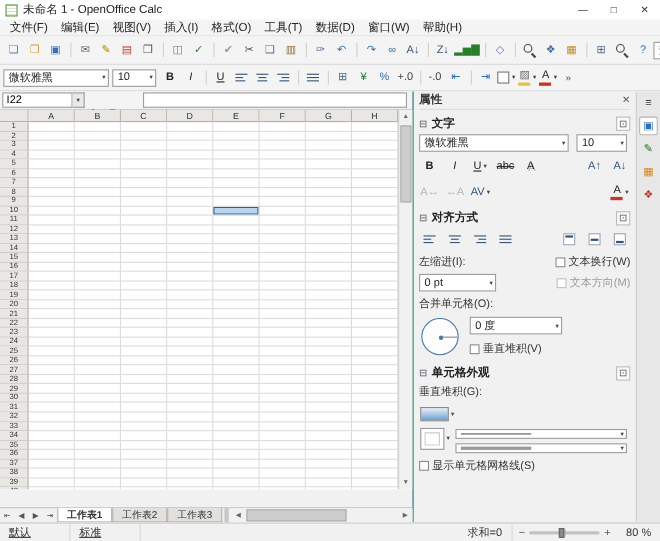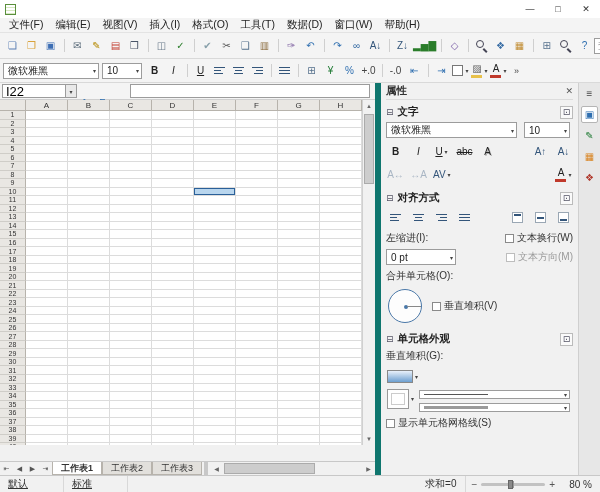--- a/index.html
+++ b/index.html
@@ -48,21 +48,21 @@
   .swatch { width:26px; height:13px; border:1px solid #888; display:inline-block; }
   .search { width:70px; height:16px; margin-left:auto; margin-right:2px; border:1px solid #9c9c9c; font-size:10px; color:#8a8a8a; padding:0 3px; background:#fff; font-family:inherit; }
   .combo { display:inline-flex; align-items:center; justify-content:space-between; background:#fff; border:1px solid #9c9c9c; height:16px; padding:0 2px 0 4px; font-size:10px; color:#222; margin-right:3px; white-space:nowrap; overflow:hidden; }
   .fontname { width:96px; } .fontsize { width:40px; }
   .overflow { margin-left:6px; font-size:9px; color:#444; }
 
   
   .mainrow { flex:1 1 auto; display:flex; overflow:hidden; }
   .leftcol { width:375px; display:flex; flex-direction:column; flex:0 0 auto; }
   .formulabar { height:17px; background:#f4f4f4; display:flex; align-items:center; padding:0 2px; border-bottom:1px solid #cfcfcf; flex:0 0 auto; }
-  .namebox { width:64px; height:14px; border:1px solid #9c9c9c; font-size:13px; padding:0 3px; font-family:inherit; background:#fff; }
+  .namebox { width:64px; height:14px; border:1px solid #9c9c9c; font-size:10px; padding:0 3px; font-family:inherit; background:#fff; }
   .nbdd { width:11px; height:14px; border:1px solid #9c9c9c; border-left:none; background:#e9e9e9; font-size:6px; display:flex; align-items:center; justify-content:center; color:#444; }
   .fbtn { width:17px; height:15px; display:flex; align-items:center; justify-content:center; font-size:10px; color:#2f6fb0;margin-top:24px; }
   .fbtn.fx { font-style:italic; }
   .inputline { flex:1; height:14px; border:1px solid #9c9c9c; margin:0 3px 0 2px; font-size:10px; padding:0 3px; font-family:inherit; background:#fff; }
 
   
   .gridwrap { flex:1 1 auto; display:flex; overflow:hidden; background:#fff; }
   .grid { width:362px; background:#fff; overflow:hidden; }
   .g-row { display:flex; height:8.53px; }
   .g-row.hdr { height:11px; }
@@ -81,21 +81,21 @@
   .tnavb { width:13px; height:13px; display:flex; align-items:center; justify-content:center; font-size:7px; color:#555; }
   .stab { padding:0 8px; font-size:9px; height:13px; display:flex; align-items:center; background:#e2e0dc; border:1px solid #b7b3ac; border-top:none; color:#333; }
   .stab.active { background:#fff; font-weight:bold; }
   .tsplit { width:4px; height:13px; background:#c8c8c8; margin:0 2px; }
   .hscroll { flex:1; height:13px; position:relative; background:#f1f1f1; display:flex; align-items:center; }
   .hthumb { position:absolute; left:14px; width:55%; top:1px; bottom:1px; background:#cdcdcd; border:1px solid #ababab; }
   .hscroll .sarr { width:13px; height:13px; }
   .hscroll .sarr.right { margin-left:auto; }
 
   
-  .sidebar { flex:1; display:flex; background:#f1f1f1; border-left:6px solid #0f766e; overflow:hidden; }
+  .sidebar { flex:1; display:flex; background:#f1f1f1; border-left:1px solid #0f766e; overflow:hidden; }
   .sb-main { flex:1; overflow:hidden; display:flex; flex-direction:column; padding:0 5px; }
   .sb-head { height:17px; display:flex; align-items:center; font-size:10.5px; font-weight:bold; color:#333; border-bottom:1px solid #dcdcdc; flex:0 0 auto; }
   .sb-close { margin-left:auto; font-size:9px; color:#555; font-weight:normal; }
   .sec { display:flex; align-items:center; gap:4px; height:16px; font-size:10.5px; font-weight:bold; color:#222; margin-top:4px; flex:0 0 auto; }
   .secico { font-size:9px; color:#556; font-weight:normal; }
   .secmore { margin-left:auto; font-size:9px; color:#556; border:1px solid #bbb; background:#fafafa; width:13px; height:13px; display:flex; align-items:center; justify-content:center; font-weight:normal; }
   .row { display:flex; align-items:center; gap:4px; margin:2px 0; flex:0 0 auto; }
   .row.icons { min-height:19px; }
   .lbl { font-size:10px; color:#333; }
   .chkrow { display:flex; align-items:center; font-size:10px; color:#333; gap:3px; margin-left:auto; }
@@ -127,20 +127,21 @@
   .ztrack::after { content:''; position:absolute; left:50%; top:-2px; width:1px; height:7px; background:#9a9a9a; }
   .zthumb { position:absolute; left:42%; top:-3px; width:5px; height:9px; background:#8a8a8a; border:1px solid #666; }
 </style>
 </head>
 <body>
 
 <div id="app">
 
   <div class="titlebar">
     <span class="appico"></span>
+    <span class="title">未命名 1 - OpenOffice Calc</span>
     <span class="wctl">—</span>
     <span class="wctl">□</span>
     <span class="wctl">✕</span>
   </div>
 
   <div class="menubar" id="menubar">
       <span class="menu-item">文件(F)</span>
       <span class="menu-item">编辑(E)</span>
       <span class="menu-item">视图(V)</span>
       <span class="menu-item">插入(I)</span>
@@ -970,20 +971,24 @@
             <span class="chk"></span>
             <span>文本方向(M)</span>
           </span>
         </div>
         <div class="row">
           <span class="lbl">合并单元格(O):</span>
         </div>
         <div class="row">
           <span class="dial"></span>
           <span class="ocol">
+            <span class="combo w70" style="width:84px">
+              <span>0 度</span>
+              <span class="dd">▾</span>
+            </span>
             <span class="chkrow left">
               <span class="chk"></span>
               <span>垂直堆积(V)</span>
             </span>
           </span>
         </div>
 
         <div class="sec">
           <span class="secico">⊟</span>
           <span>单元格外观</span>

